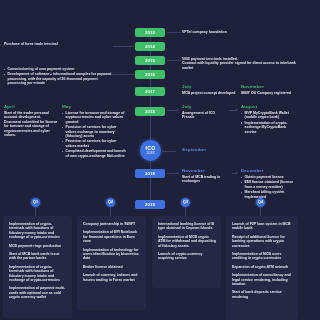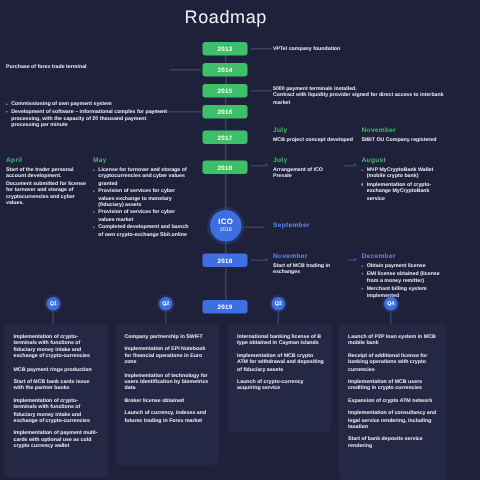--- a/index.html
+++ b/index.html
@@ -73,21 +73,20 @@
     box-sizing:border-box;
   }
   .card ul{list-style:none;margin:0;padding:0;}
   .card li{font-size:3.5px;line-height:4.4px;color:#e8eaf4;font-weight:600;margin-bottom:4px;}
 </style>
 </head>
 <body>
 
 <div class="page">
 
-  <div class="title">Roadmap</div>
 
   <div class="spine"></div>
 
   <div class="ybadge green" style="top:28px;">2013</div>
   <div class="ybadge green" style="top:42px;">2014</div>
   <div class="ybadge green" style="top:56px;">2015</div>
   <div class="ybadge green" style="top:70px;">2016</div>
   <div class="ybadge green" style="top:87px;">2017</div>
   <div class="ybadge green" style="top:107px;">2018</div>
   <div class="ybadge blue" style="top:169px;">2018</div>

